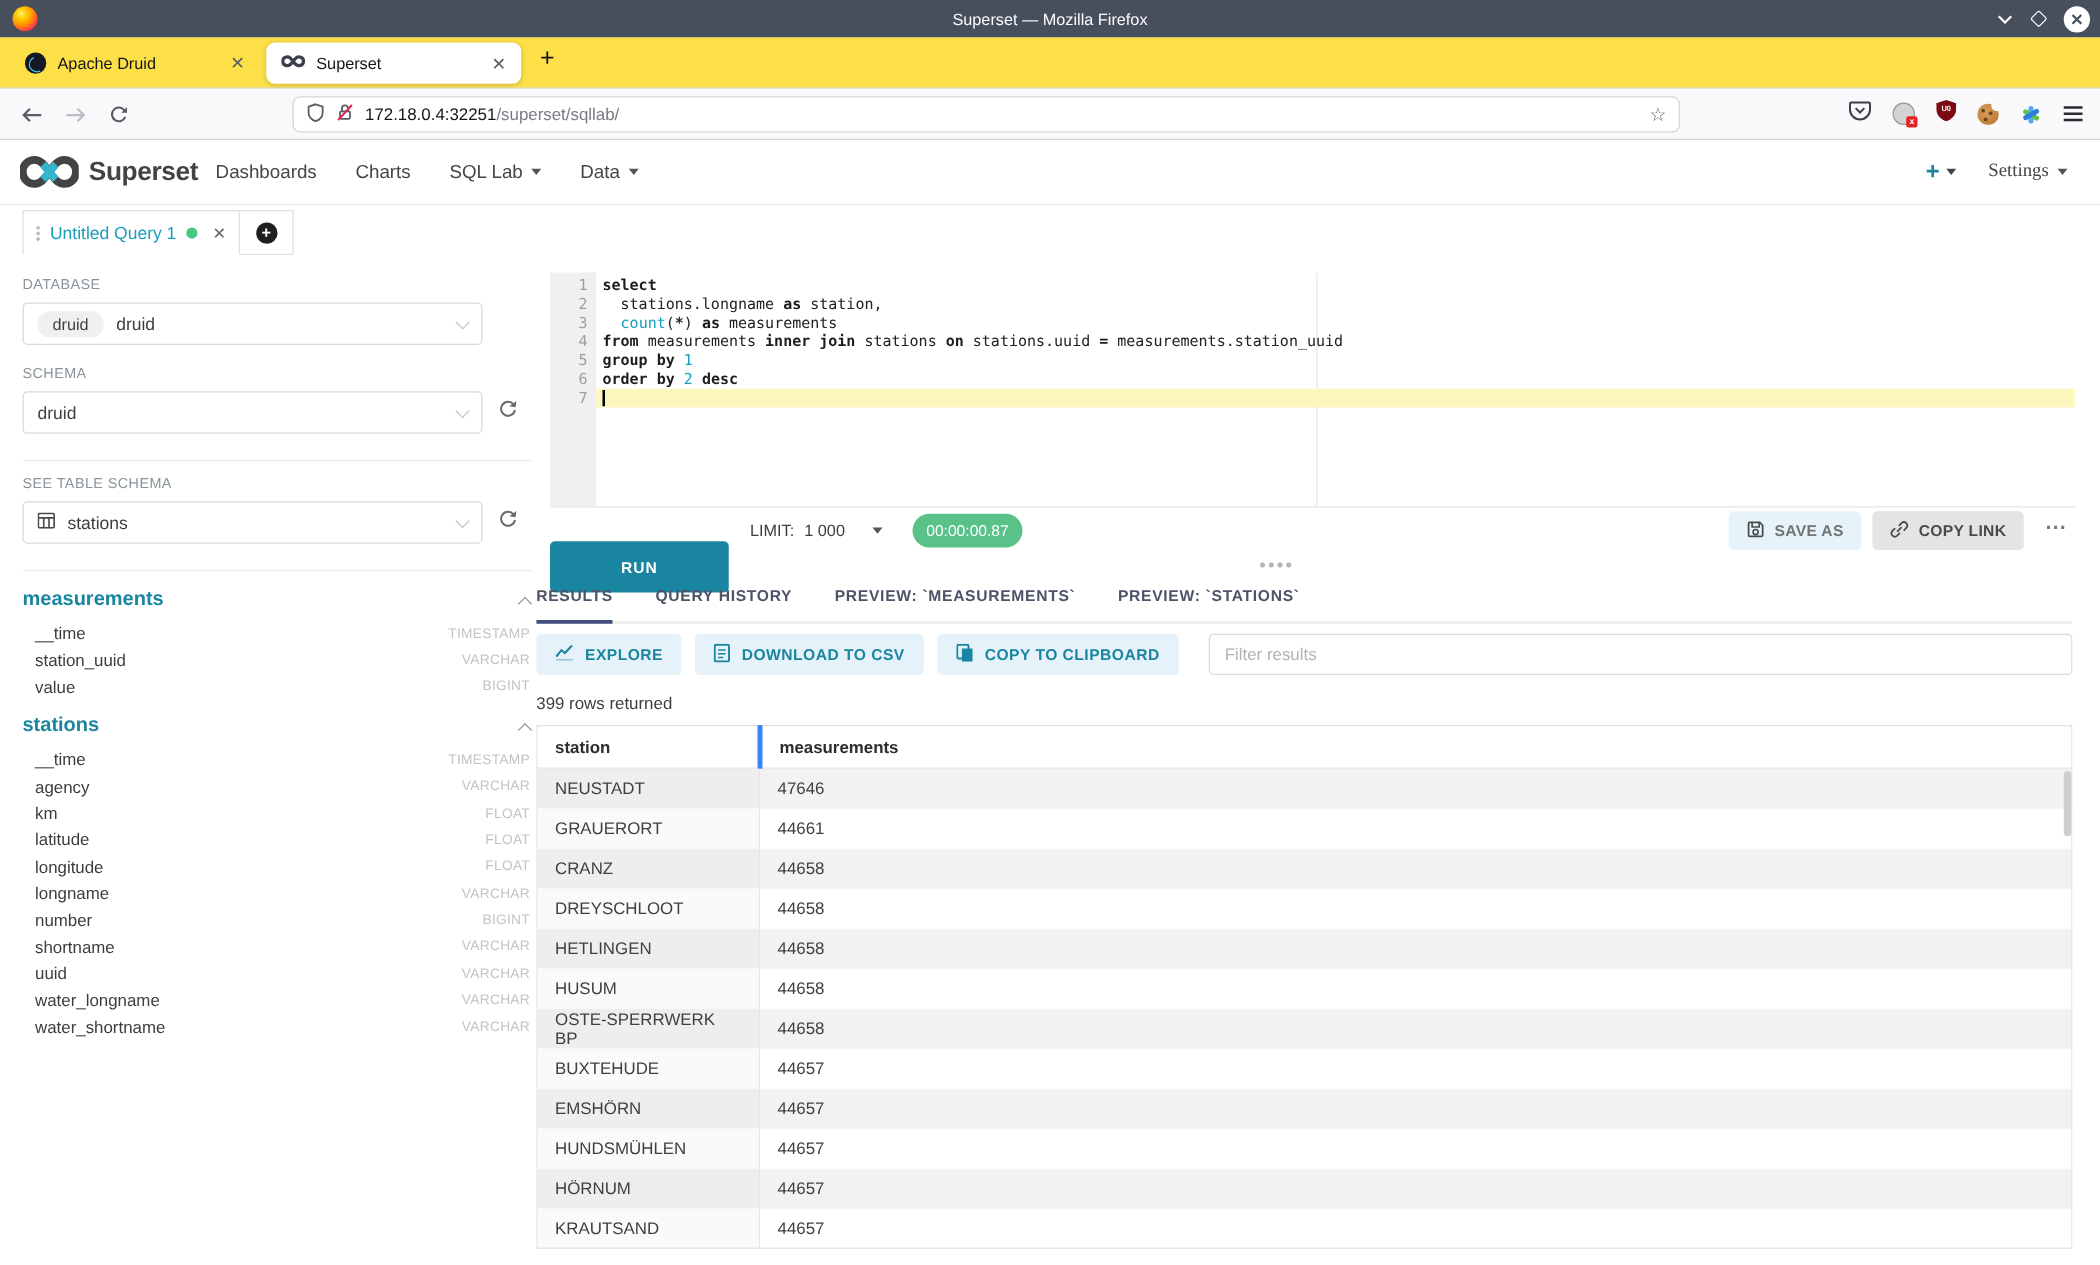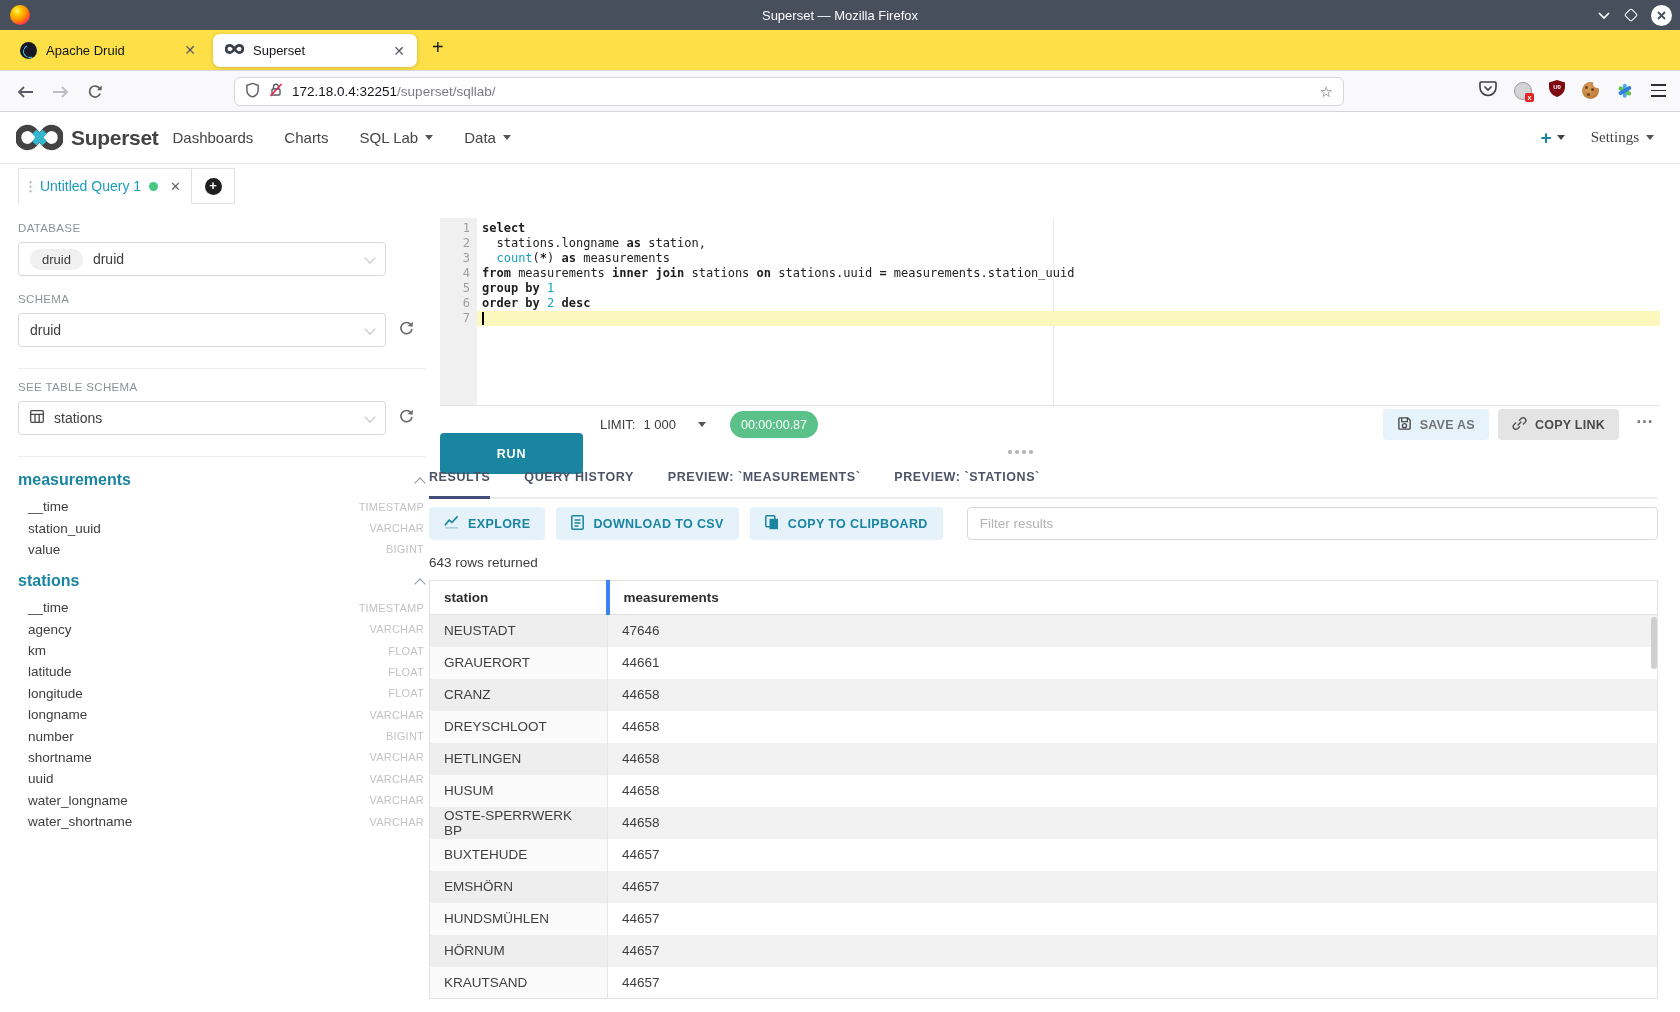--- a/index.html
+++ b/index.html
@@ -503,21 +503,21 @@
         <span>
           <svg width="14" height="15" viewBox="0 0 14 15">
               <rect x="0.8" y="0.8" width="9" height="11" rx="1" fill="none" stroke="#1985a0" stroke-width="1.5"></rect>
               <path d="M4.5 3.8 H13 V14.2 H4.5 Z" fill="#1985a0"></path>
             </svg>
         </span>
         <span>COPY TO CLIPBOARD</span>
       </div>
       <input class="filter-input" type="text" placeholder="Filter results" style="">
     </div>
-    <div class="rowcount">643 rows returned</div>
+    <div class="rowcount">399 rows returned</div>
     <div class="table-wrap">
       <table class="rtable">
         <thead>
           <tr>
             <th class="c1">station</th>
             <th>measurements</th>
           </tr>
         </thead>
         <tbody>
             <tr>

